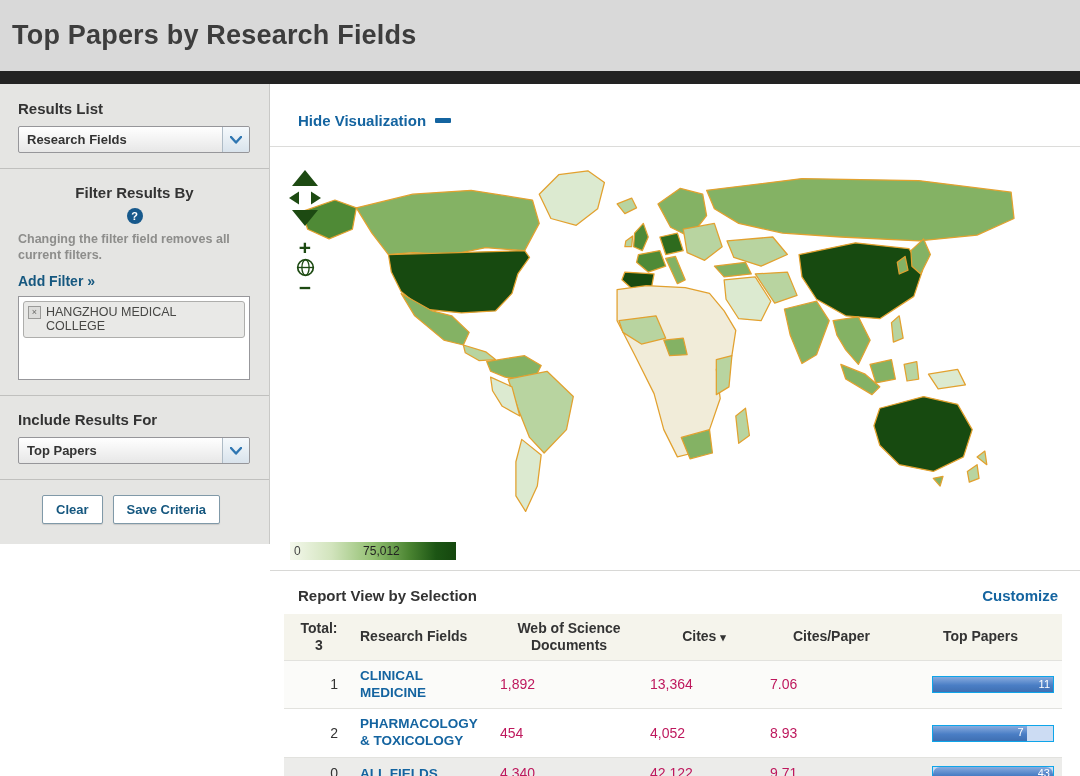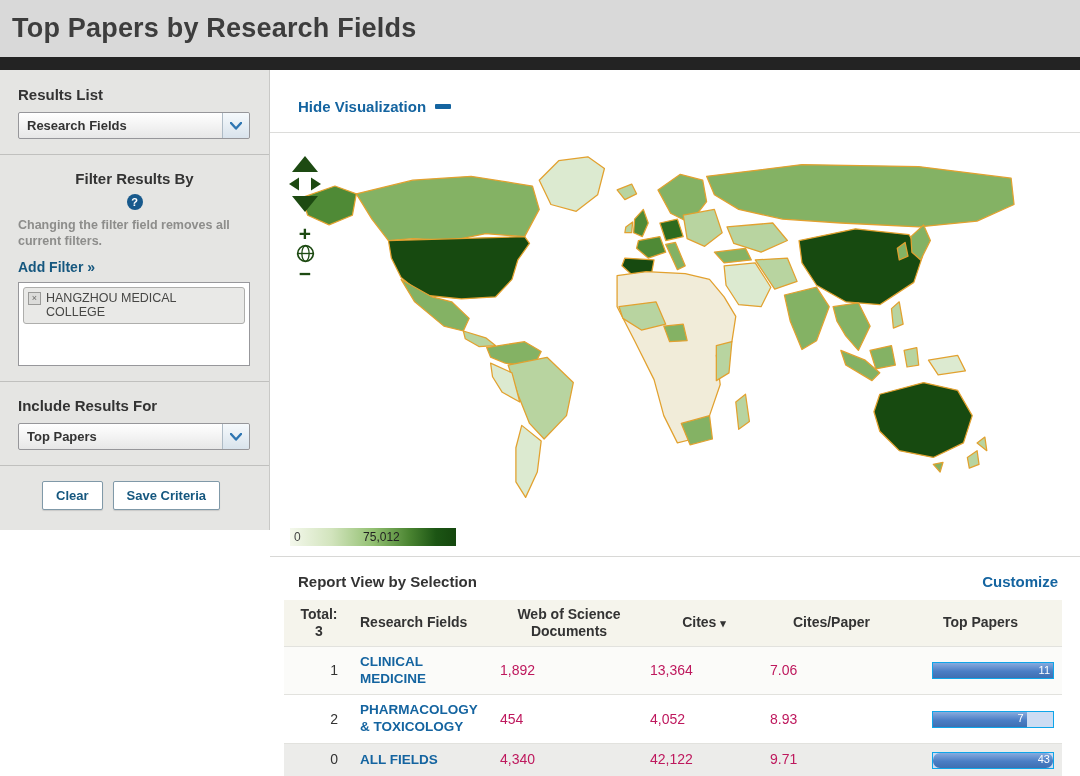--- a/index.html
+++ b/index.html
@@ -3,21 +3,21 @@
 <meta charset="utf-8">
 <style>
   * { box-sizing: border-box; margin: 0; padding: 0; }
   html,body { width:1080px; height:776px; }
   body {
     font-family: "Liberation Sans", sans-serif;
     background:#fff; overflow:hidden; position:relative;
   }
 
   
-  .page-header { height:57px; background:#d9d9d9; display:flex; align-items:center; padding:0 12px; }
+  .page-header { height:71px; background:#d9d9d9; display:flex; align-items:center; padding:0 12px; }
   .page-title { font-size:27px; font-weight:bold; color:#3d3d3d; letter-spacing:0.2px; }
   .dark-strip { height:13px; background:#232323; }
 
   
   .content { display:flex; height:706px; }
   .sidebar { width:270px; background:#fff; flex:none; }
   .sidebar-panel { background:#e5e5e3; border-right:1px solid #c9c9c7; padding:16px 18px 20px; }
   .main { flex:1; display:flex; flex-direction:column; background:#fff; min-width:0; }
 
   

